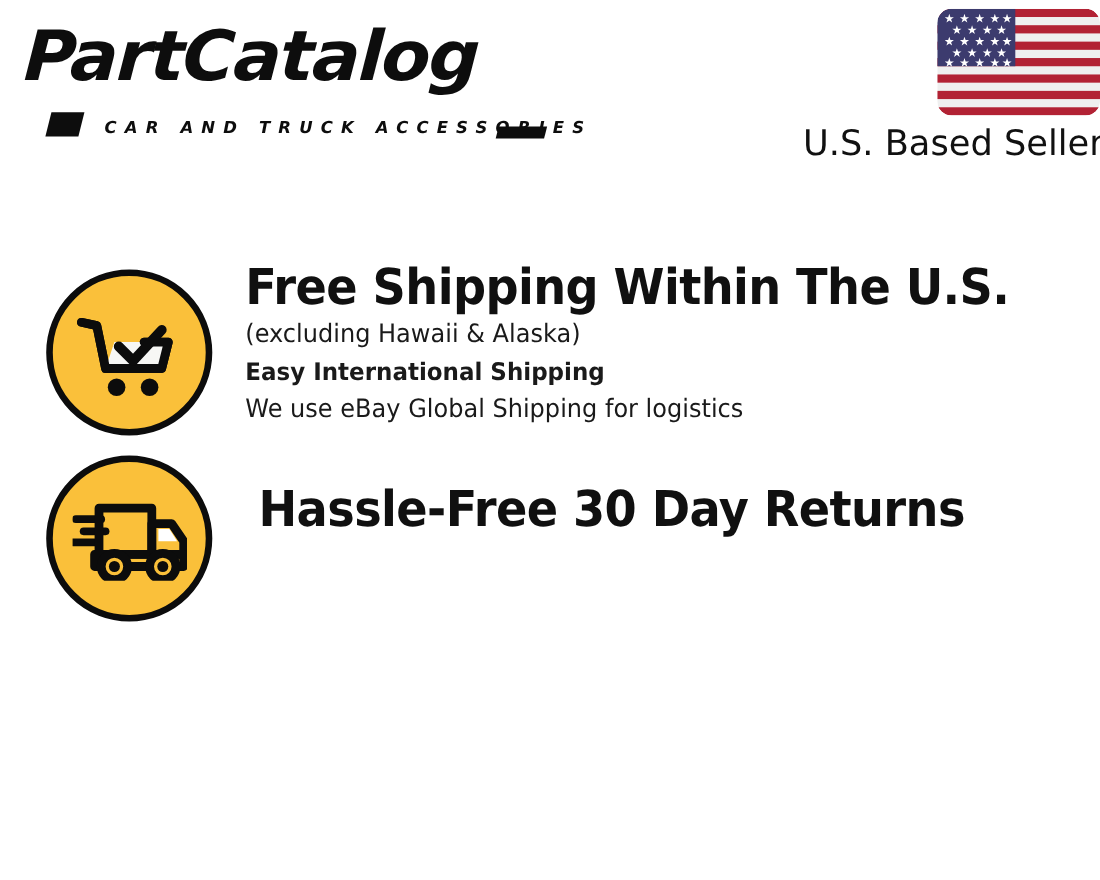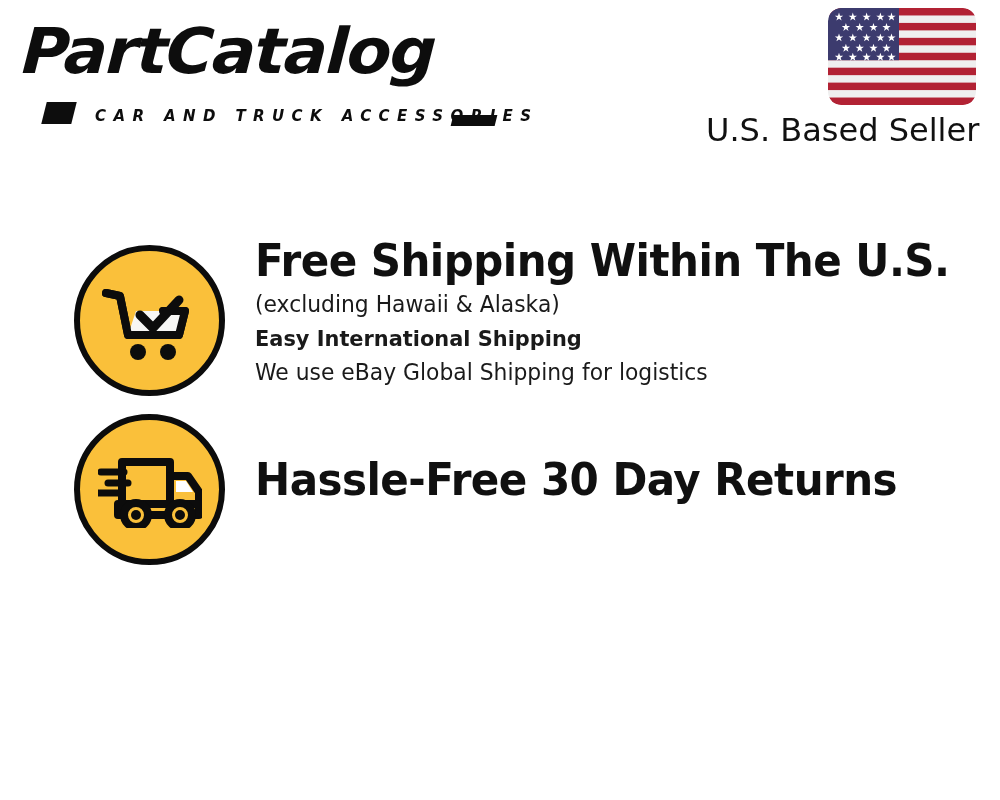--- a/index.html
+++ b/index.html
@@ -73,21 +73,21 @@
     font-style: italic;
     font-size: 15px;
     line-height: 17px;
     letter-spacing: 7.4px;
     color: #0d0d0d;
     white-space: nowrap;
   }
 
   #seller-badge {
     position: absolute;
-    right: 24px;
+    right: 0;
     top: 8px;
     width: 270px;
     text-align: right;
   }
   #flag-icon {
     display: block;
     margin-left: auto;
     width: 148px;
     height: 97px;
     border-radius: 13px;
@@ -104,21 +104,20 @@
     white-space: nowrap;
     text-align: right;
   }
 
   
   #features {
     position: absolute;
     left: 0;
     top: 236px;
     width: 899px;
-    padding-left: 32px;
   }
   .feature-row {
     position: relative;
     width: 1000px;
     height: 172px;
   }
   .feature-icon-circle {
     position: absolute;
     left: 42px;
     width: 151px;
@@ -165,21 +164,21 @@
     font-size: 22px;
   }
 
   
   #feature-row-0 .feature-icon-circle { top: 9px; }
   #feature-row-0 .feature-text { top: 0px; }
   #feature-row-0 .feature-title { margin-bottom: 2px; }
   #feature-row-0 .feature-sub { margin-top: 3px; }
 
   #feature-row-1 .feature-icon-circle { top: 6px; }
-  #feature-row-1 .feature-text { top: 47px; }
+  #feature-row-1 .feature-text { top: 30px; margin-left: 12px; }
 
   #feature-row-2 .feature-icon-circle { top: 4px; }
   #feature-row-2 .feature-text { top: 45px; }
 </style>
 </head>
 <body>
 
 <div id="header">
 
   <div id="brand-logo">

